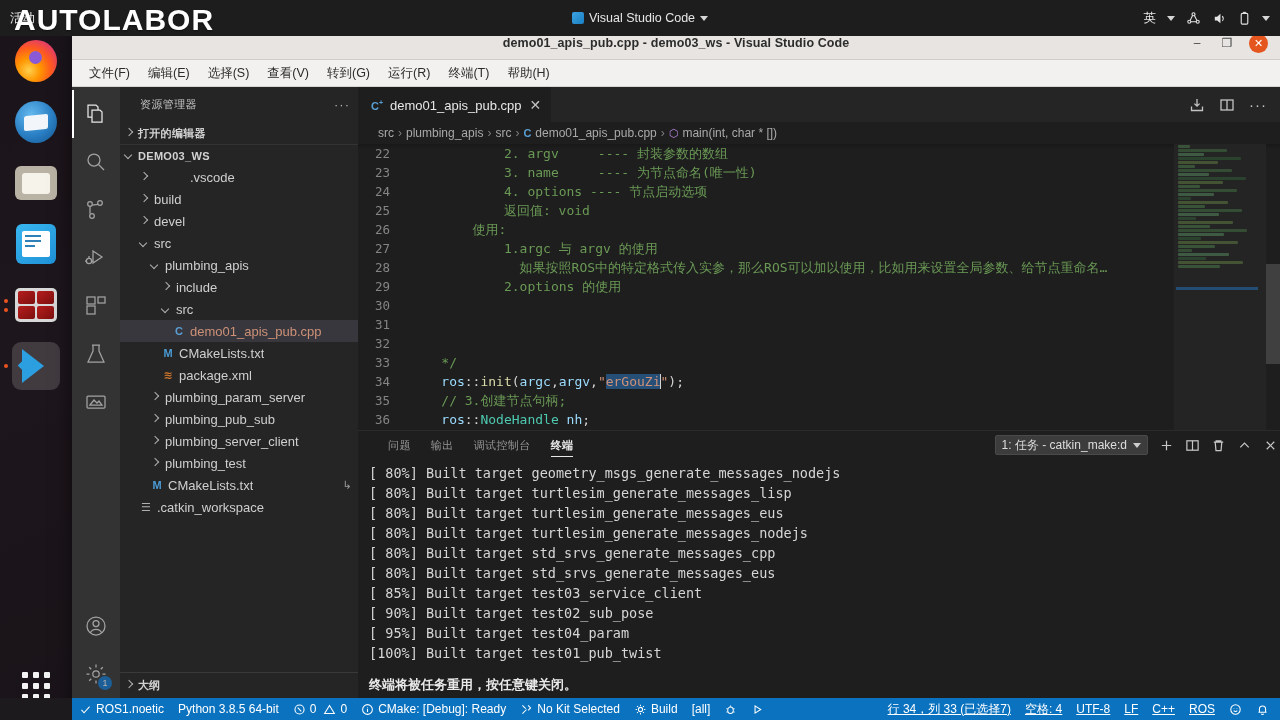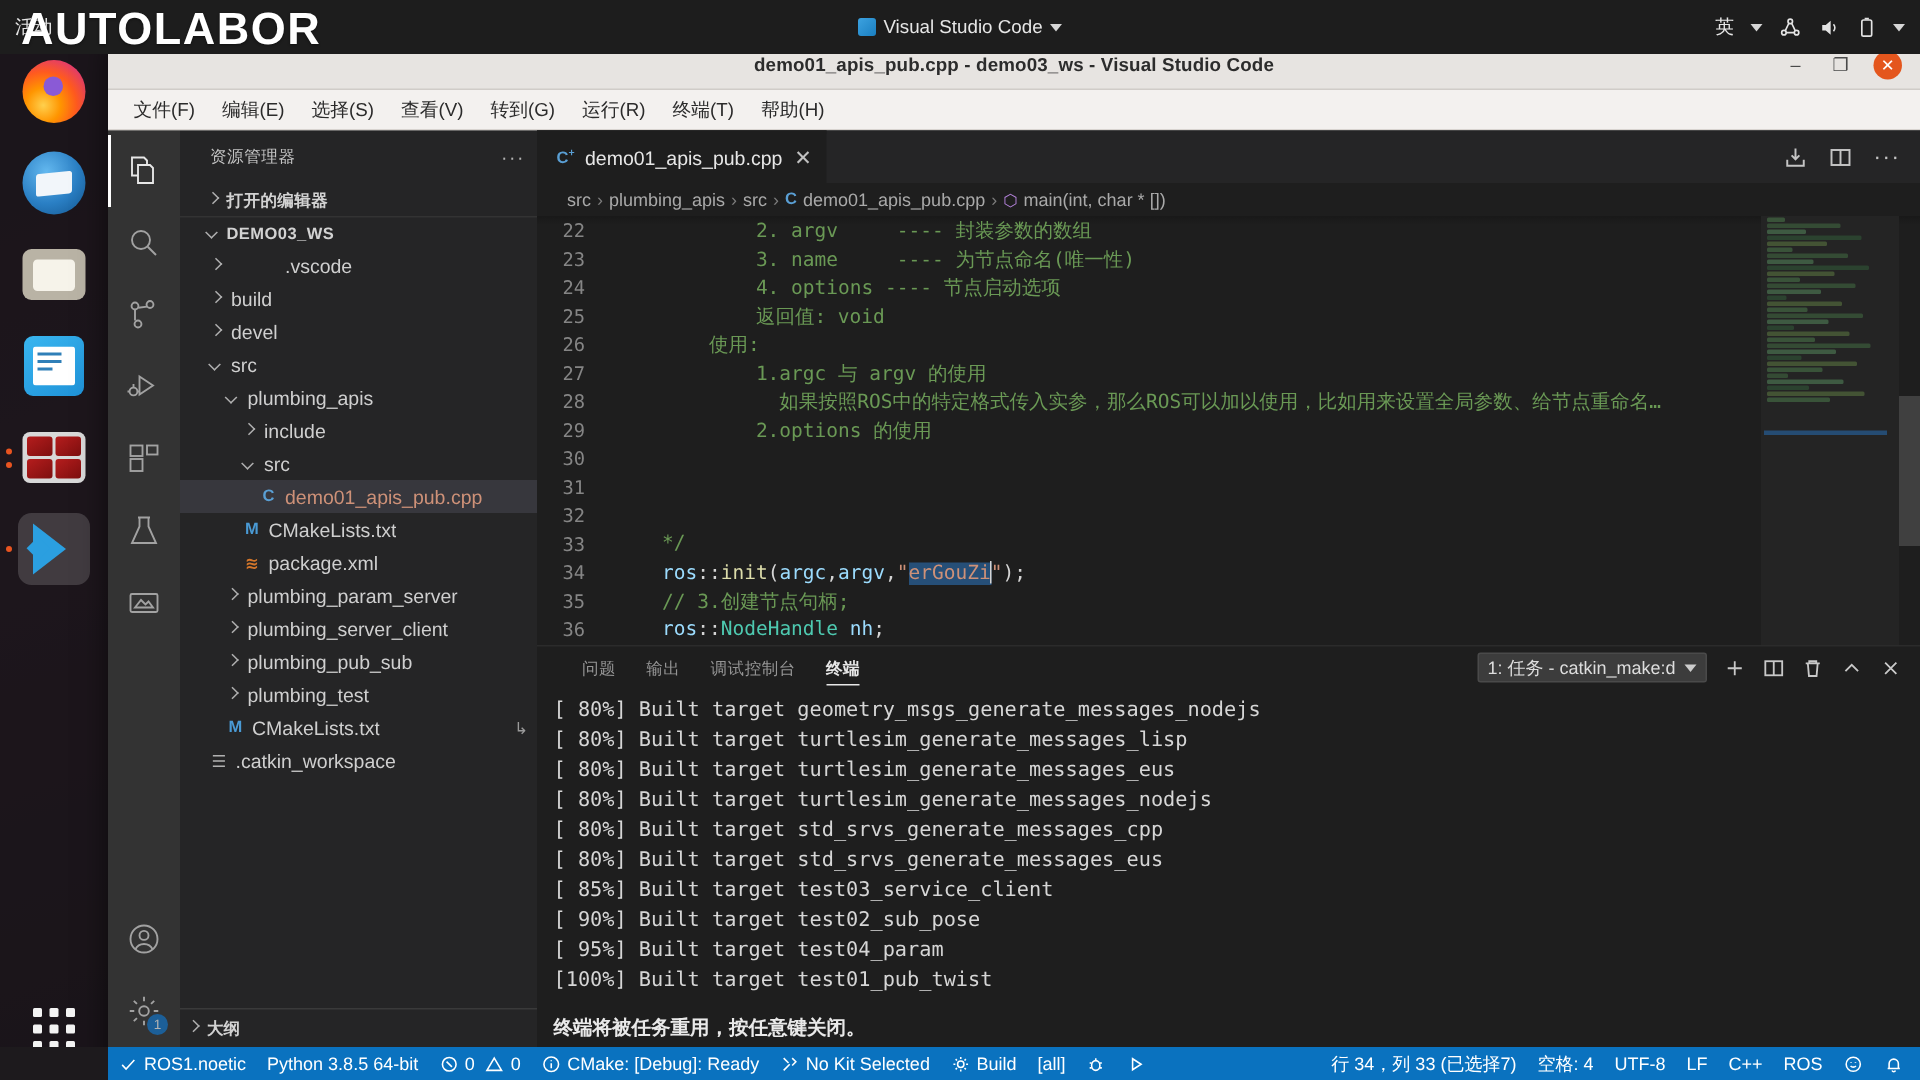--- a/index.html
+++ b/index.html
@@ -198,21 +198,21 @@
     width: 238px; background: #252526; color: #cccccc; flex: none;
     display: flex; flex-direction: column; min-height: 0;
   }
   #sb-head {
     height: 35px; display: flex; align-items: center; padding: 0 8px 0 20px;
     font-size: 11px; letter-spacing: .4px; color: #c3c3c3; flex: none;
   }
   #sb-head .dots { margin-left: auto; letter-spacing: 1px; color:#b3b3b3; font-size: 13px; }
   .sb-section {
     height: 22px; display: flex; align-items: center; gap: 3px;
-    font-size: 11px; font-weight: bold; letter-spacing: .3px; padding-left: 17px;
+    font-size: 11px; font-weight: bold; letter-spacing: .3px; padding-left: 4px;
     color: #d2d2d2; flex: none;
   }
   .tree { flex: 1; overflow: hidden; }
   .trow {
     height: 22px; display: flex; align-items: center; gap: 4px;
     font-size: 13px; color: #cfcfcf; white-space: nowrap; padding-right: 6px;
   }
   .trow.sel { background: #37373d; }
   .trow .tname { overflow: hidden; text-overflow: ellipsis; }
   .trow .trail { margin-left: auto; color: #9a9a9a; font-size: 11px; }
@@ -305,41 +305,41 @@
            border-top: 1px solid #2b2b2b; }
   #panelhead { height: 28px; display: flex; align-items: center; padding-left: 20px; flex: none; }
   .ptab {
     font-size: 11px; letter-spacing: .4px; color: #959595; padding: 0 10px;
     height: 28px; display: flex; align-items: center; position: relative;
   }
   .ptab.active { color: #e7e7e7; font-weight: bold; }
   .ptab.active::after {
     content:''; position:absolute; left: 10px; right: 10px; bottom: 2px; height: 1px; background: #e7e7e7;
   }
-  #panelright { margin-left: auto; display: flex; align-items: center; gap: 11px; padding-right: 12px; }
+  #panelright { margin-left: auto; display: flex; align-items: center; gap: 11px; padding-right: 2px; }
   #termselect {
     height: 20px; background: #3c3c3c; border: 1px solid #4a4a4a; border-radius: 2px;
     display: flex; align-items: center; gap: 6px; padding: 0 6px; color: #ddd; font-size: 12px;
   }
   #panelright svg { width: 15px; height: 15px; stroke: #c8c8c8; fill: none; stroke-width: 1.3; }
   #termbody {
     flex: 1; padding: 4px 0 0 11px; overflow: hidden;
     font-family: "DejaVu Sans Mono", monospace; font-size: 13.5px; color: #d6d6d6;
     line-height: 20px;
   }
   #termbody .tl { white-space: pre; }
   #termbody .notice { color: #e9e9e9; font-weight: bold; font-family: "Liberation Sans", sans-serif; font-size: 13px; }
 
   
   #statusbar {
     height: 22px; background: #0a72bf; color: #ffffff; display: flex; align-items: center;
     font-size: 12px; flex: none;
   }
   #statusbar .sleft { display: flex; align-items: center; }
-  #statusbar .sright { margin-left: auto; display: flex; align-items: flex-end; padding-right: 4px; }
+  #statusbar .sright { margin-left: auto; display: flex; align-items: flex-end; padding-right: 4px; text-decoration: underline; }
   .sitem { display: flex; align-items: center; gap: 4px; padding: 0 7px; height: 22px; white-space: nowrap; }
   .sitem svg { width: 13px; height: 13px; stroke: #fff; fill: none; stroke-width: 1.3; }
 
   
   #statusbar-left-ext {
     position: absolute; left: 0; bottom: 0; width: 72px; height: 22px;
     background: #1d1a1d; z-index: 59;
   }
 </style>
 </head>
@@ -560,25 +560,25 @@
             <div class="trow" style="padding-left: 41px;">
               <span class="fic xml">≋</span>
               <span class="tname">package.xml</span>
             </div>
             <div class="trow" style="padding-left: 30px;">
               <span class="chev"></span>
               <span class="tname">plumbing_param_server</span>
             </div>
             <div class="trow" style="padding-left: 30px;">
               <span class="chev"></span>
-              <span class="tname">plumbing_server_client</span>
+              <span class="tname">plumbing_pub_sub</span>
             </div>
             <div class="trow" style="padding-left: 30px;">
               <span class="chev"></span>
-              <span class="tname">plumbing_pub_sub</span>
+              <span class="tname">plumbing_server_client</span>
             </div>
             <div class="trow" style="padding-left: 30px;">
               <span class="chev"></span>
               <span class="tname">plumbing_test</span>
             </div>
             <div class="trow" style="padding-left: 30px;">
               <span class="fic cmake">M</span>
               <span class="tname">CMakeLists.txt</span>
               <span class="trail">↳</span>
             </div>

